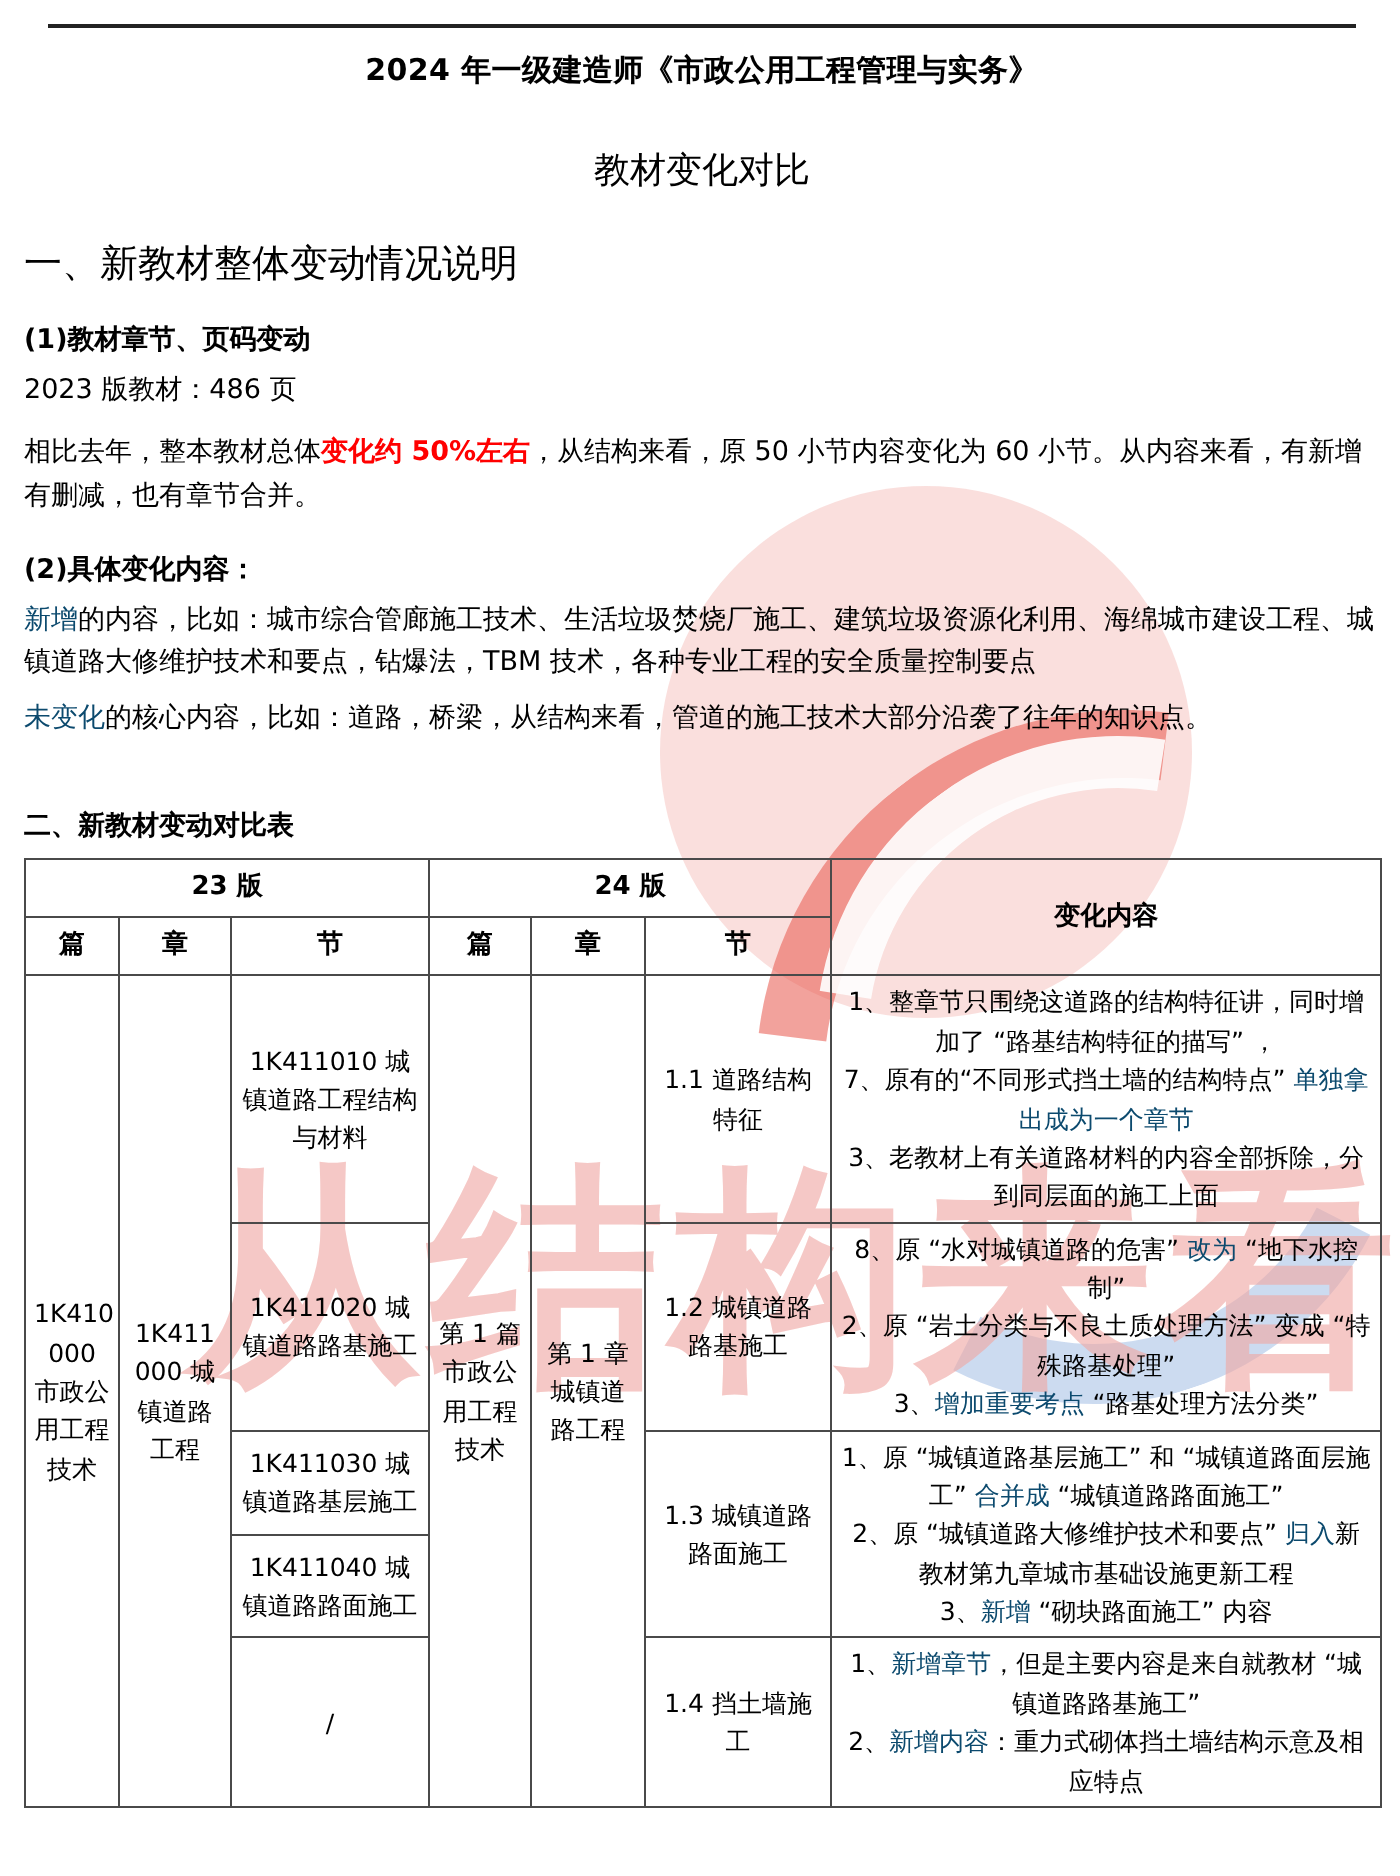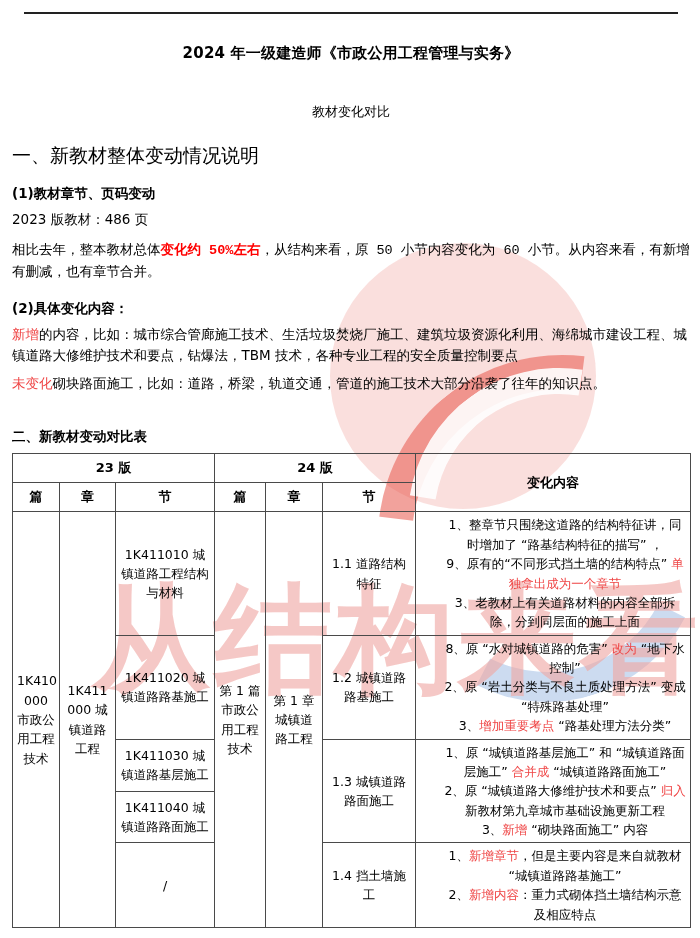--- a/index.html
+++ b/index.html
@@ -107,54 +107,53 @@
   }
 
   
   .content {
     position: relative;
     z-index: 2;
     padding: 0 10px 0 12px;
   }
   h1.doc-title {
     margin: 0;
-    padding-top: 44px;
+    padding-top: 26px;
     font-size: 15px;
     font-weight: 700;
     text-align: center;
     letter-spacing: .2px;
   }
   h2.doc-sub {
-    margin: 12px;
+    margin: 0;
     padding-top: 28px;
-    font-size: 13px;
+    font-size: 18px;
     font-weight: 400;
     text-align: center;
   }
   .sec-head {
     font-size: 19px;
     font-weight: 400;
     margin-top: 22px;
   }
   .sub-head {
     font-size: 13.5px;
     font-weight: 700;
     margin-top: 16px;
   }
   .para {
     font-size: 13.5px;
     margin-top: 6px;
     line-height: 1.62;
   }
   .para.wide {
     margin-top: 9px;
-    font-family: Liberation Mono, monospace;
   }
   .red {
-    color: #ef4444;
+    color: #0c4a6e;
   }
   .red-b {
     color: #ff0000;
     font-weight: 700;
   }
 
   .sec-head2 {
     font-size: 13.5px;
     font-weight: 700;
     margin-top: 33px;
@@ -182,21 +181,21 @@
     font-size: 13px;
     padding: 4px 8px;
   }
   td.changes {
     text-align: left;
     vertical-align: middle;
     padding: 6px 6px 6px 8px;
     line-height: 1.62;
     font-size: 12.5px;
   }
-  td.changes .line { display: block; margin-left: 24px; }
+  td.changes .line { display: block; }
   .c-pian  { width: 47px; }
   .c-zhang { width: 56px; }
   .c-jie   { width: 99px; }
   .c-pian2 { width: 51px; }
   .c-zhang2{ width: 57px; }
   .c-jie2  { width: 93px; }
   .c-chg   { width: 275px; }
   .slash { font-size: 13px; }
 </style>
 </head>
@@ -224,21 +223,21 @@
     <h1 class="doc-title">2024 年一级建造师《市政公用工程管理与实务》</h1>
     <h2 class="doc-sub">教材变化对比</h2>
 
     <div class="sec-head">一、新教材整体变动情况说明</div>
     <div class="sub-head">(1)教材章节、页码变动</div>
     <div class="para">2023 版教材：486 页</div>
     <div class="para wide"><span>相比去年，整本教材总体</span><span class="red-b">变化约 50%左右</span><span>，从结构来看，原 50 小节内容变化为 60 小节。从内容来看，有新增有删减，也有章节合并。</span></div>
 
     <div class="sub-head">(2)具体变化内容：</div>
     <div class="para"><span class="red">新增</span><span>的内容，比如：城市综合管廊施工技术、生活垃圾焚烧厂施工、建筑垃圾资源化利用、海绵城市建设工程、城镇道路大修维护技术和要点，钻爆法，TBM 技术，各种专业工程的安全质量控制要点</span></div>
-    <div class="para"><span class="red">未变化</span><span>砌块路面施工，比如：道路，桥梁，轨道交通，管道的施工技术大部分沿袭了往年的知识点。</span></div>
+    <div class="para"><span class="red">未变化</span><span>的核心内容，比如：道路，桥梁，从结构来看，管道的施工技术大部分沿袭了往年的知识点。</span></div>
 
     <div class="sec-head2">二、新教材变动对比表</div>
 
     <table class="cmp">
       <colgroup>
         <col class="c-pian">
           <col class="c-zhang">
           <col class="c-jie">
         <col class="c-pian2">
           <col class="c-zhang2">
@@ -263,21 +262,21 @@
       <tbody>
         <tr>
           <td rowspan="5">1K410 000 市政公用工程技术</td>
           <td rowspan="5">1K411 000 城镇道路工程</td>
           <td>1K411010 城镇道路工程结构与材料</td>
           <td rowspan="5">第 1 篇 市政公用工程技术</td>
           <td rowspan="5">第 1 章 城镇道路工程</td>
           <td>1.1 道路结构特征</td>
           <td class="changes">
               <span class="line"><span>1、整章节只围绕这道路的结构特征讲，同时增加了 “路基结构特征的描写” ，</span></span>
-              <span class="line"><span>9、原有的“不同形式挡土墙的结构特点” </span><span class="red">单独拿出成为一个章节</span></span>
+              <span class="line"><span>7、原有的“不同形式挡土墙的结构特点” </span><span class="red">单独拿出成为一个章节</span></span>
               <span class="line"><span>3、老教材上有关道路材料的内容全部拆除，分到同层面的施工上面</span></span>
             </td>
         </tr>
         <tr>
           <td>1K411020 城镇道路路基施工</td>
           <td>1.2 城镇道路路基施工</td>
           <td class="changes">
               <span class="line"><span>8、原 “水对城镇道路的危害” </span><span class="red">改为</span><span> “地下水控制”</span></span>
               <span class="line"><span>2、原 “岩土分类与不良土质处理方法” 变成 “特殊路基处理”</span></span>
               <span class="line"><span>3、</span><span class="red">增加重要考点</span><span> “路基处理方法分类”</span></span>

